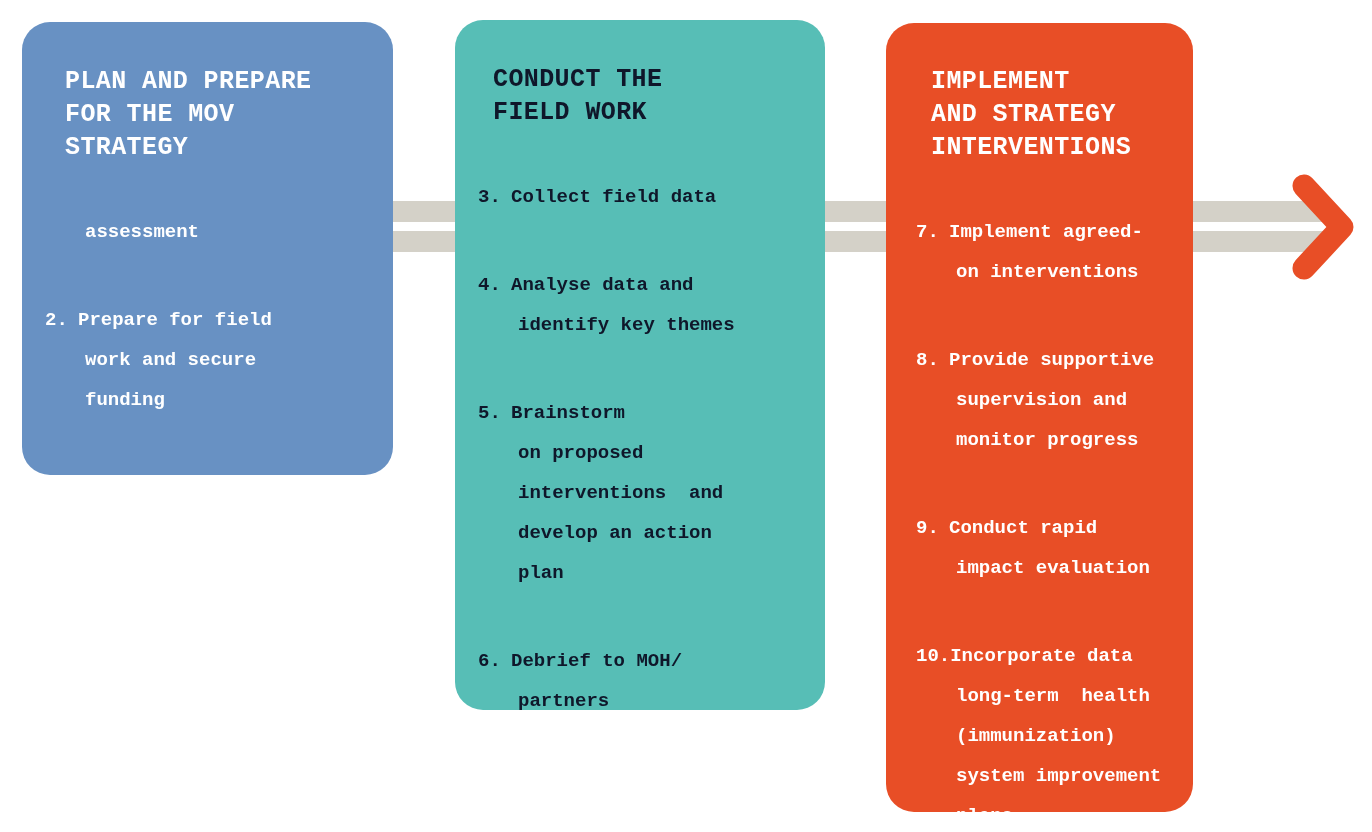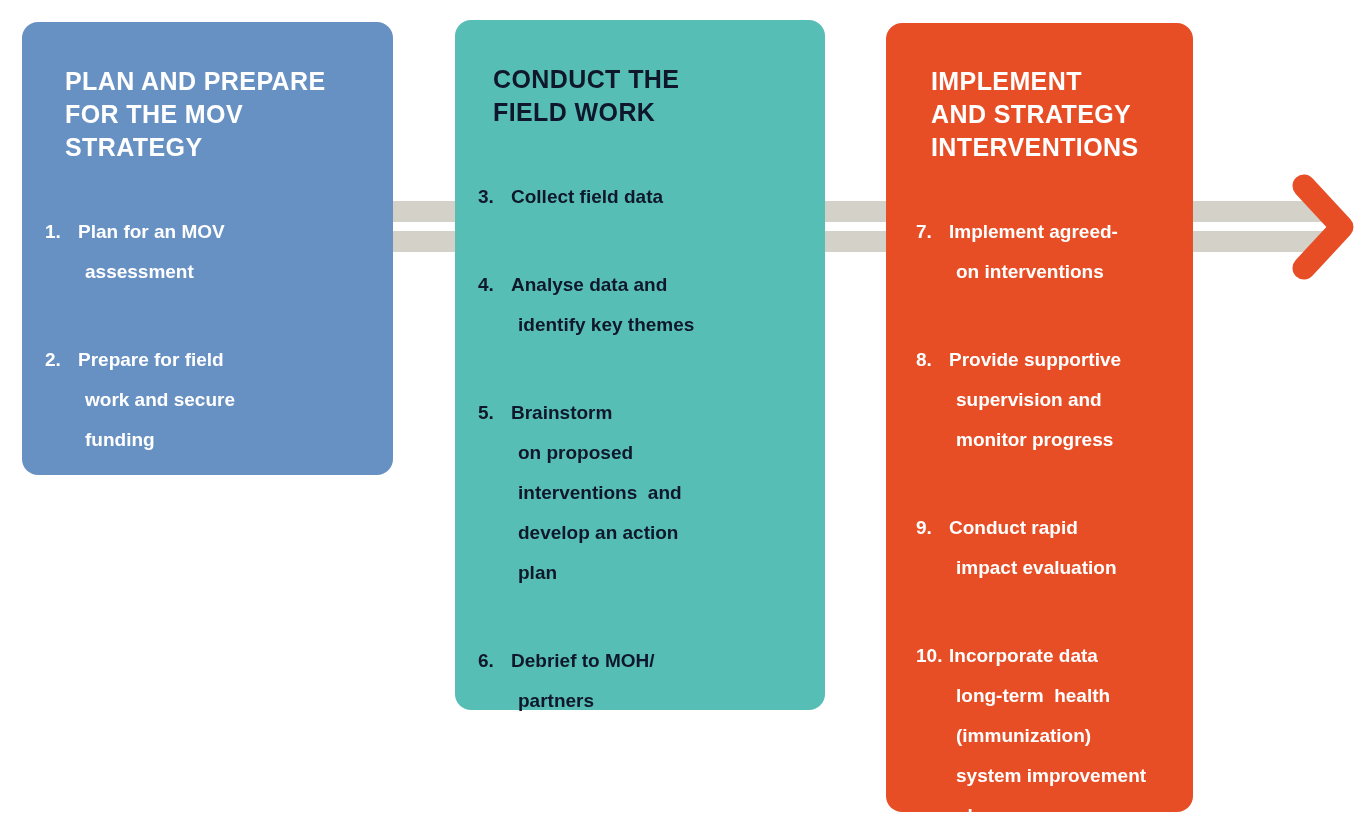--- a/index.html
+++ b/index.html
@@ -24,24 +24,25 @@
     height: 21px;
     z-index: 1;
   }
   .band-top    { top: 201px; }
   .band-bottom { top: 231px; }
 
   
   .panel {
     position: absolute;
     z-index: 2;
-    border-radius: 16px;
+    border-radius: 28px;
     color: #ffffff;
     font-weight: bold;
     box-sizing: border-box;
+    font-family: Liberation Mono, monospace;
   }
   .panel-0 { left: 22px;  top: 22px; width: 371px; height: 453px; }
   .panel-1 { left: 455px; top: 20px; width: 370px; height: 690px; }
   .panel-2 { left: 886px; top: 23px; width: 307px; height: 789px; }
 
   .panel-title {
     margin: 0;
     font-size: 25px;
     line-height: 33px;
     font-weight: bold;
@@ -87,21 +88,20 @@
   <div class="band band-bottom" style="background: rgb(212, 209, 200);"></div>
 
   <section class="panel panel-0" aria-label="PLAN AND PREPARE FOR THE MOV STRATEGY" style="background: rgb(104, 145, 195); color: rgb(255, 255, 255);">
       <h2 class="panel-title">
         <div class="title-line">PLAN AND PREPARE</div>
         <div class="title-line">FOR THE MOV</div>
         <div class="title-line">STRATEGY</div>
       </h2>
       <ol class="steps">
         <li class="step">
-          <div class="line first"><span class="num">1.</span><span class="txt">Plan for an MOV</span></div>
           <div class="line cont">assessment</div>
         </li>
         <li class="step">
           <div class="line first"><span class="num">2.</span><span class="txt">Prepare for field</span></div>
           <div class="line cont">work and secure</div>
           <div class="line cont">funding</div>
         </li>
       </ol>
     </section>
 

